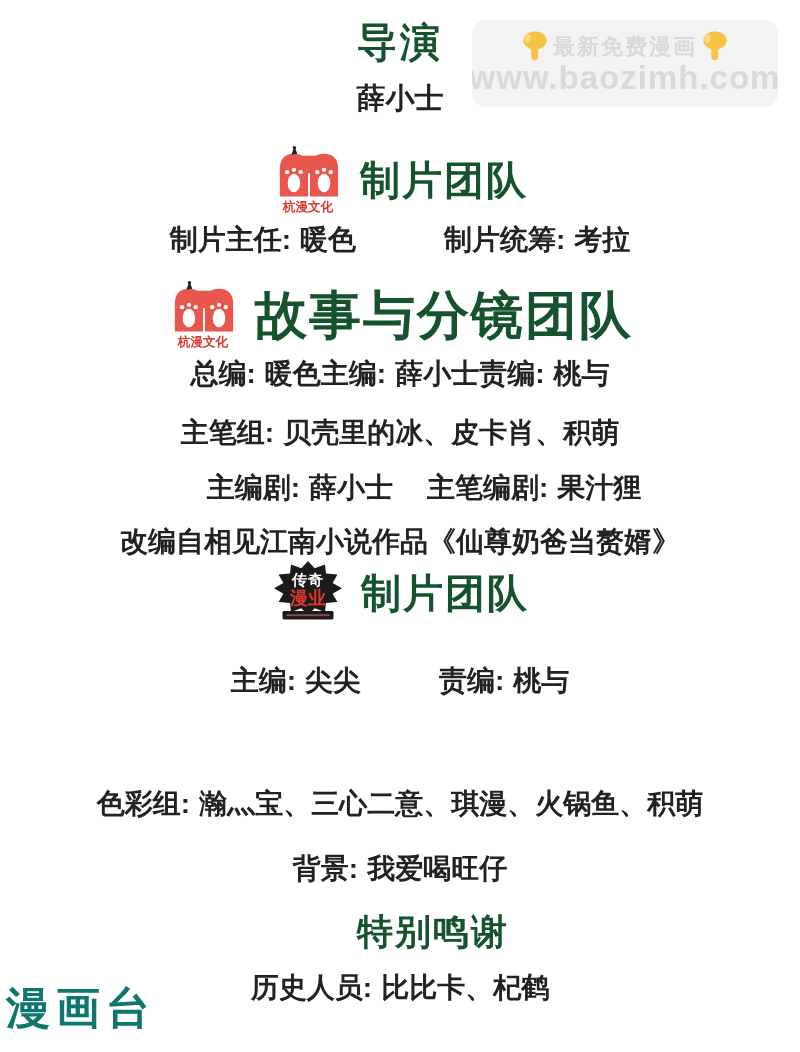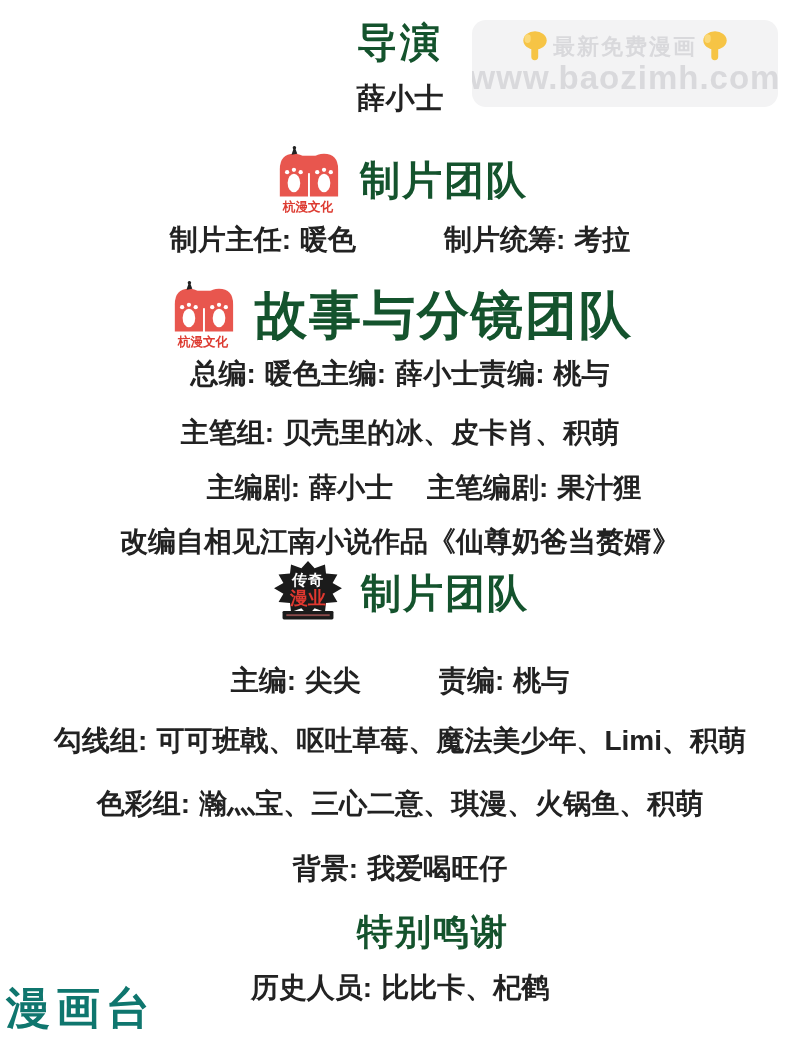--- a/index.html
+++ b/index.html
@@ -147,26 +147,20 @@
   <div class="row body-txt" style="top:667px;gap:78px;">
     <span class="pair">
       <span>主编:</span>
       <span>尖尖</span>
     </span>
     <span class="pair">
       <span>责编:</span>
       <span>桃与</span>
     </span>
   </div>
-  <div class="row body-txt" style="top:727px;">
-    <span class="pair">
-      <span>勾线组:</span>
-      <span>可可班戟、呕吐草莓、魔法美少年、Limi、积萌</span>
-    </span>
-  </div>
   <div class="row body-txt" style="top:790px;align-items:flex-end;">
     <span class="pair">
       <span>色彩组:</span>
       <span>瀚灬宝、三心二意、琪漫、火锅鱼、积萌</span>
     </span>
   </div>
   <div class="row body-txt" style="top:855px;">
     <span class="pair">
       <span>背景:</span>
       <span>我爱喝旺仔</span>

